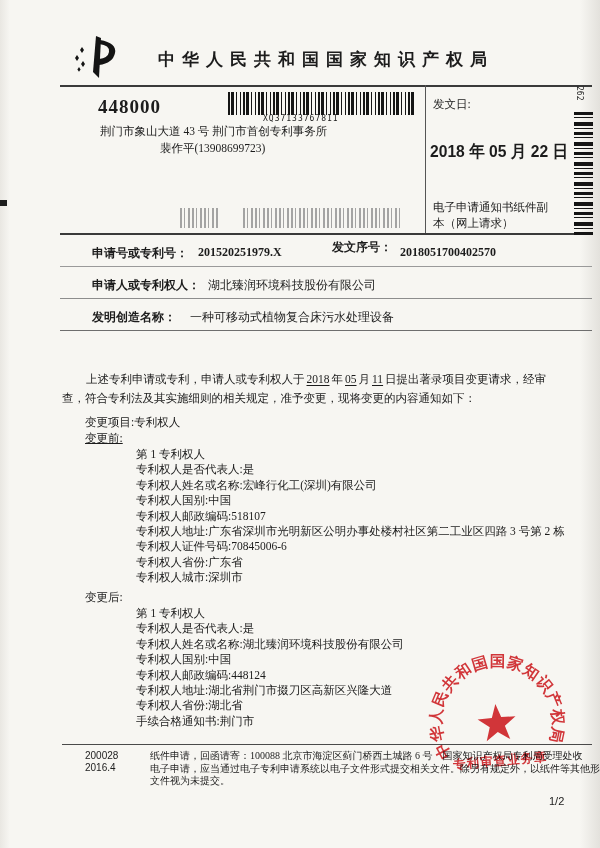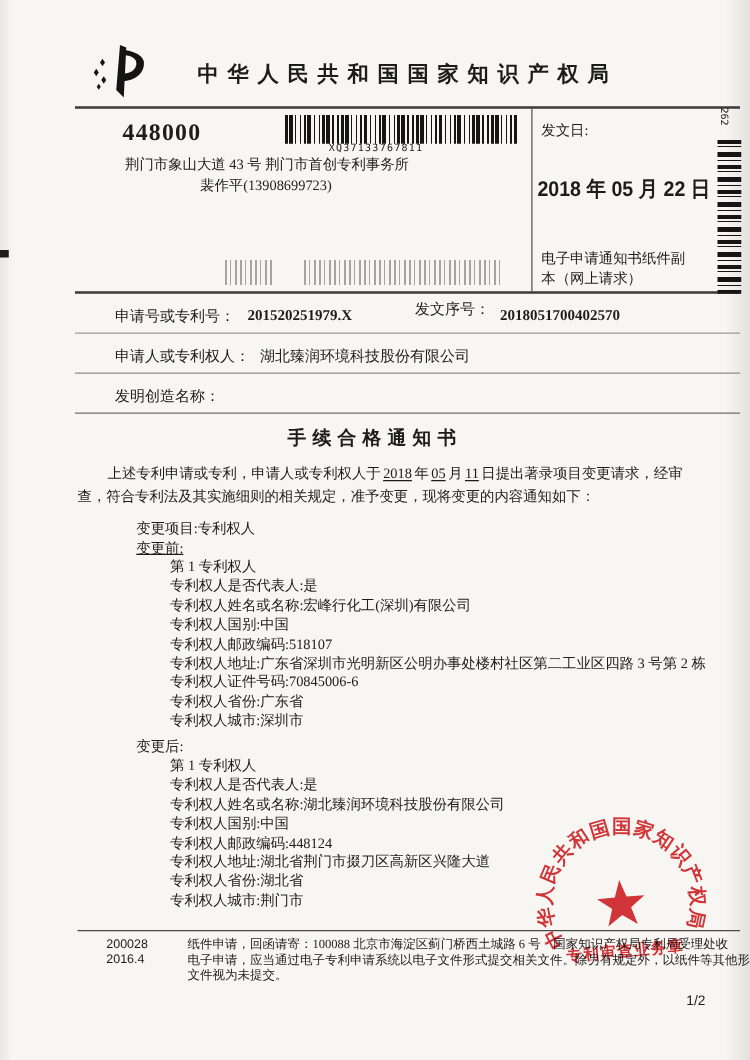--- a/index.html
+++ b/index.html
@@ -16,28 +16,28 @@
   .bc-label{font-size:8px;letter-spacing:1px;font-family:"DejaVu Sans Mono",monospace;}
   .bc-v{background:repeating-linear-gradient(90deg,#151515 0px,#151515 2px,transparent 2px,transparent 3px,#151515 3px,#151515 6px,transparent 6px,transparent 8px,#151515 8px,#151515 9px,transparent 9px,transparent 12px,#151515 12px,#151515 13px,transparent 13px,transparent 15px);}
   .bc-v.faint{background:repeating-linear-gradient(90deg,#8f8f8f 0px,#8f8f8f 2px,transparent 2px,transparent 4px,#8f8f8f 4px,#8f8f8f 5px,transparent 5px,transparent 8px,#8f8f8f 8px,#8f8f8f 10px,transparent 10px,transparent 12px);opacity:.8;}
   .bc-h{background:repeating-linear-gradient(180deg,#151515 0px,#151515 3px,transparent 3px,transparent 5px,#151515 5px,#151515 6px,transparent 6px,transparent 10px,#151515 10px,#151515 14px,transparent 14px,transparent 16px,#151515 16px,#151515 17px,transparent 17px,transparent 20px);}
   
   .disp-label{font-size:11.5px;}
   .disp-date{font-size:17px;font-weight:bold;font-family:"Liberation Sans",sans-serif;white-space:nowrap;transform:scaleX(.92);transform-origin:left;}
   .copy-note{font-size:11.5px;line-height:16px;width:122px;}
   .edge-code{font-size:8px;font-family:"DejaVu Sans Mono",monospace;transform:rotate(90deg);transform-origin:left top;}
   
-  .flabel{font-size:12px;font-weight:normal;white-space:nowrap;}
+  .flabel{font-size:12px;font-weight:bold;white-space:nowrap;}
   .fvalue{font-size:12px;white-space:nowrap;}
   .fvalue.num{font-weight:bold;font-family:"Liberation Serif",serif;}
   
   .notice-title{width:600px;text-align:center;font-size:15px;font-weight:bold;letter-spacing:5px;}
   .para{font-size:11.5px;line-height:18.5px;text-indent:24px;width:496px;}
   .para u{text-underline-offset:2px;padding:0 2px;}
-  .chg{font-size:11.5px;white-space:nowrap;margin-left:24px;}
+  .chg{font-size:11.5px;white-space:nowrap;}
   .blk{font-size:11.5px;line-height:15.4px;white-space:nowrap;}
   
   .foot-small{font-size:10px;font-family:"Liberation Sans",sans-serif;}
   .foot-text{font-size:10px;line-height:12.5px;white-space:nowrap;}
   .pagenum{font-size:11px;font-family:"Liberation Sans",sans-serif;}
   .tick{background:#1d1d1d;}
   
   .seal{mix-blend-mode:multiply;opacity:.92;transform:rotate(-5deg);}
 </style>
 </head>
@@ -83,23 +83,23 @@
   <div class="abs fvalue num" style="left:198px;top:245px;">201520251979.X</div>
   <div class="abs flabel" style="left:332px;top:239px;">发文序号：</div>
   <div class="abs fvalue num" style="left:400px;top:245px;">2018051700402570</div>
   <div class="abs" style="left:60px;top:266px;width:532px;height:1px;background:#9a9a9a;"></div>
 
   <div class="abs flabel" style="left:92px;top:277px;">申请人或专利权人：</div>
   <div class="abs fvalue" style="left:208px;top:277px;">湖北臻润环境科技股份有限公司</div>
   <div class="abs" style="left:60px;top:298px;width:532px;height:1px;background:#8d8d8d;"></div>
 
   <div class="abs flabel" style="left:92px;top:309px;">发明创造名称：</div>
+  <div class="abs fvalue" style="left:190px;top:309px;">一种可移动式植物复合床污水处理设备</div>
   <div class="abs" style="left:60px;top:330px;width:532px;height:1px;background:#6e6e6e;"></div>
 
-  <div class="abs notice-title" style="left:0;top:341px;">手续合格通知书</div>
 
   <div class="abs para" style="left:62px;top:370px;"><span>上述专利申请或专利，申请人或专利权人于</span><u>2018</u><span>年</span><u>05</u><span>月</span><u>11</u><span>日提出著录项目变更请求，经审查，符合专利法及其实施细则的相关规定，准予变更，现将变更的内容通知如下：</span></div>
 
   <div class="abs chg" style="left:85px;top:415px;">变更项目:专利权人</div>
   <div class="abs chg" style="left:85px;top:431px;text-decoration:underline;">变更前:</div>
 
   <div class="abs blk" style="left:136px;top:447px;">
     <div>第 1 专利权人</div>
     <div>专利权人是否代表人:是</div>
     <div>专利权人姓名或名称:宏峰行化工(深圳)有限公司</div>
@@ -114,21 +114,21 @@
   <div class="abs chg" style="left:85px;top:590px;">变更后:</div>
 
   <div class="abs blk" style="left:136px;top:606px;">
     <div>第 1 专利权人</div>
     <div>专利权人是否代表人:是</div>
     <div>专利权人姓名或名称:湖北臻润环境科技股份有限公司</div>
     <div>专利权人国别:中国</div>
     <div>专利权人邮政编码:448124</div>
     <div>专利权人地址:湖北省荆门市掇刀区高新区兴隆大道</div>
     <div>专利权人省份:湖北省</div>
-    <div>专利权人城市:荆门市</div>
+    <div>手续合格通知书:荆门市</div>
   </div>
 
   <div class="abs" style="left:62px;top:744px;width:530px;height:1px;background:#4a4a4a;"></div>
   <div class="abs foot-small" style="left:85px;top:750px;">200028</div>
   <div class="abs foot-small" style="left:85px;top:762px;">2016.4</div>
   <div class="abs foot-text" style="left:150px;top:750px;">
     <div>纸件申请，回函请寄：100088 北京市海淀区蓟门桥西土城路 6 号　国家知识产权局专利局受理处收</div>
     <div>电子申请，应当通过电子专利申请系统以电子文件形式提交相关文件。除另有规定外，以纸件等其他形式提交的</div>
     <div>文件视为未提交。</div>
   </div>

